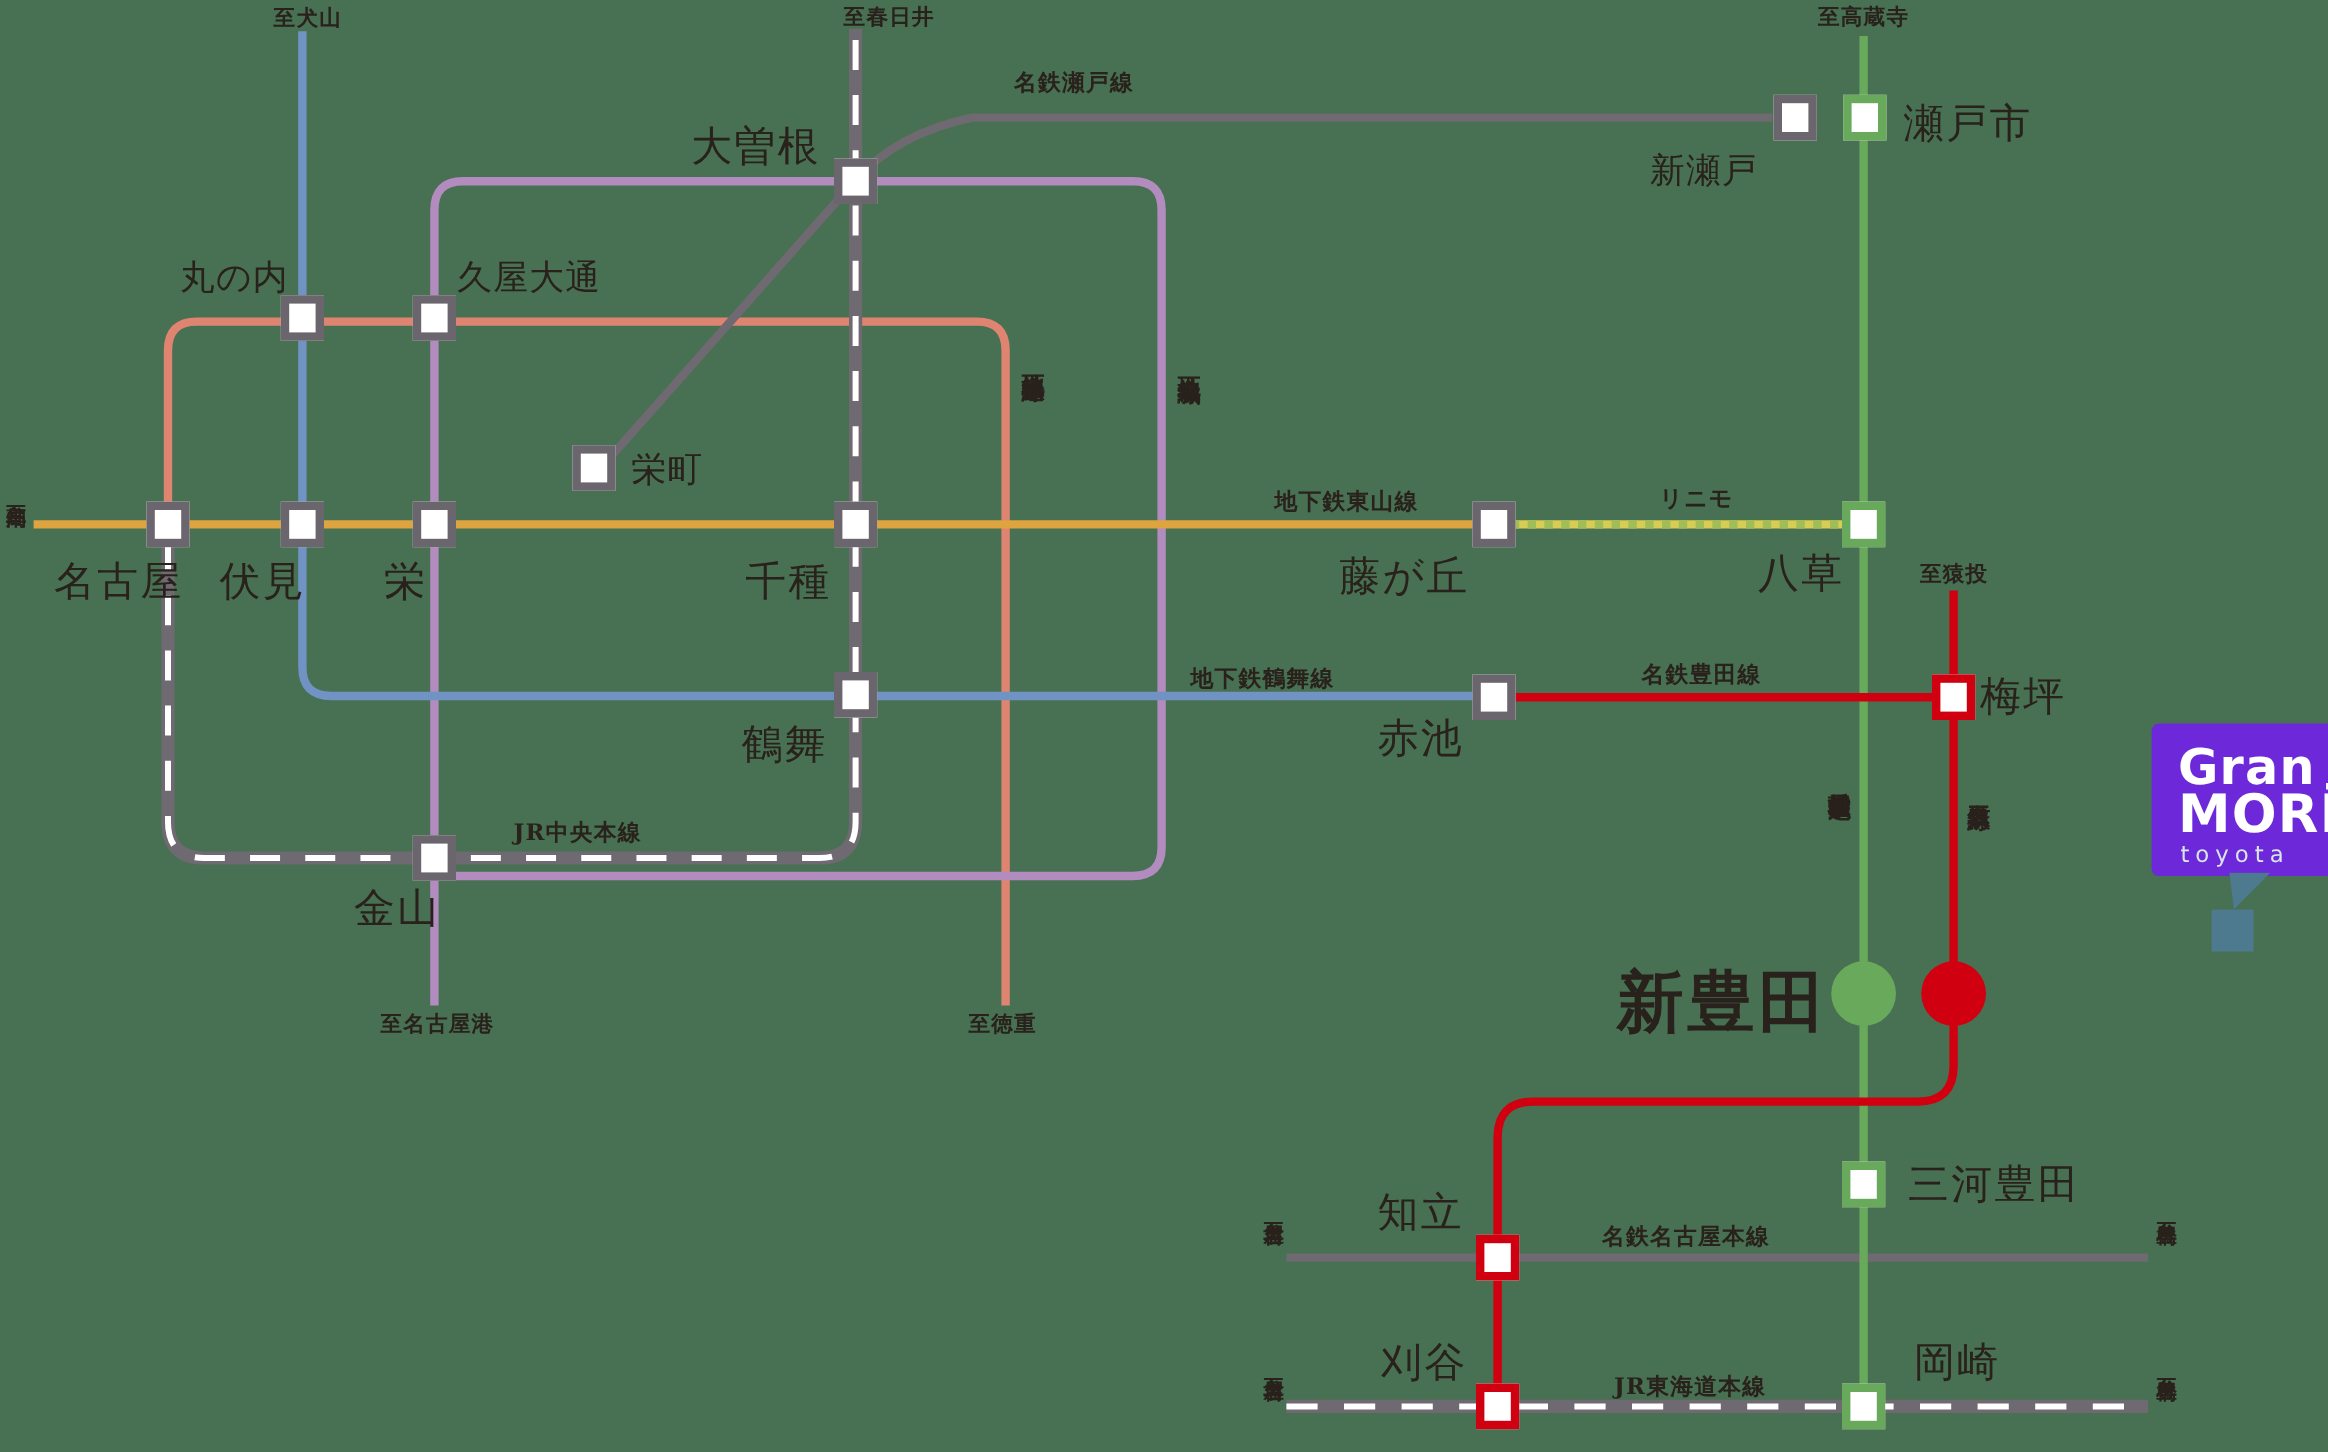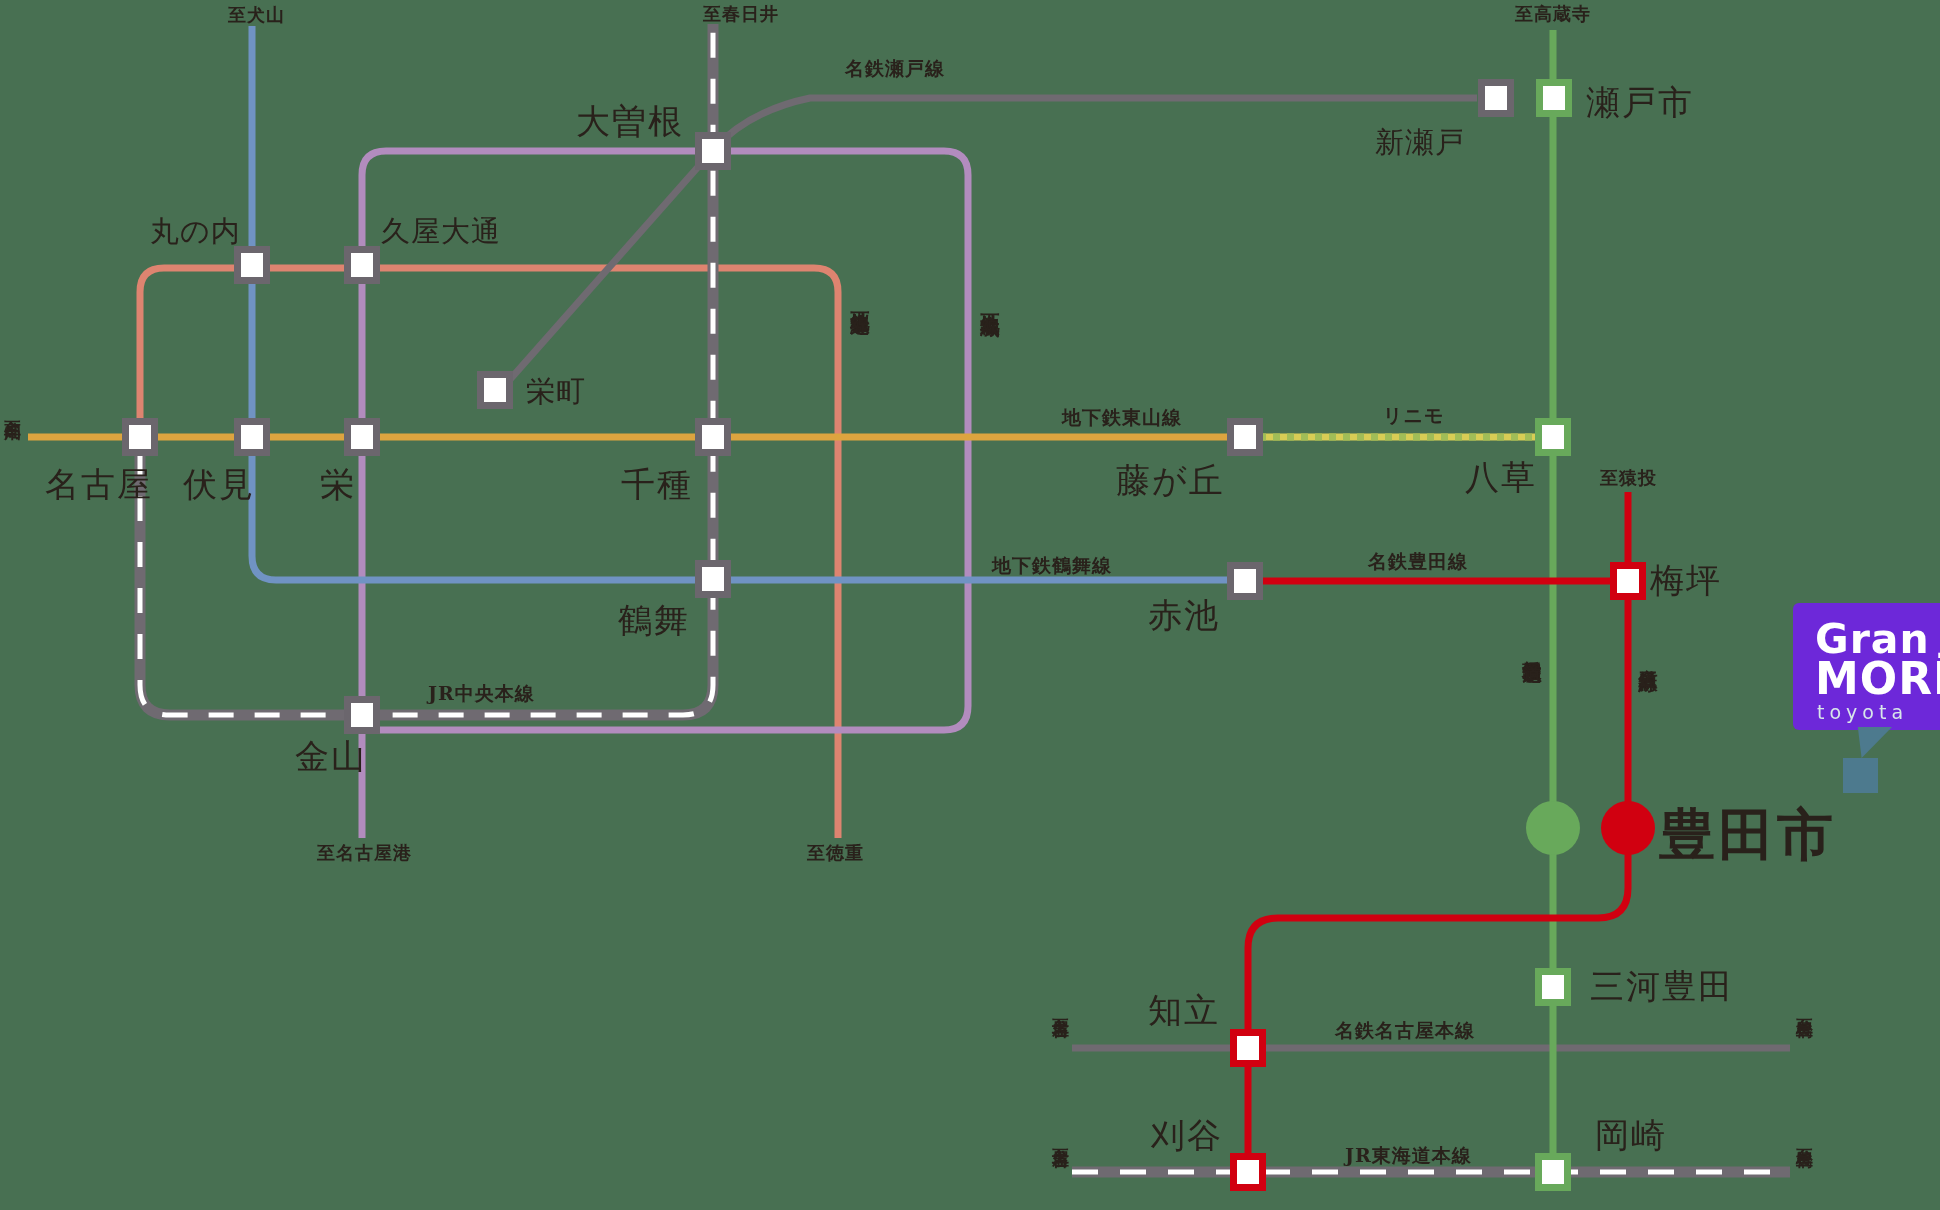--- a/index.html
+++ b/index.html
@@ -95,21 +95,21 @@
   <div class="lbl-md" style="left:526px;top:372px;">栄町</div>
   <div class="lbl" style="left:576px;top:99px;">大曽根</div>
   <div class="lbl" style="left:618px;top:598px;">鶴舞</div>
   <div class="lbl" style="left:295px;top:734px;">金山</div>
   <div class="lbl" style="left:1116px;top:458px;">藤が丘</div>
   <div class="lbl" style="left:1148px;top:593px;">赤池</div>
   <div class="lbl" style="left:1465px;top:455px;">八草</div>
   <div class="lbl-md" style="left:1375px;top:123px;">新瀬戸</div>
   <div class="lbl" style="left:1586px;top:80px;">瀬戸市</div>
   <div class="lbl" style="left:1650px;top:558px;">梅坪</div>
-  <div class="lbl-lg" style="left:1659px;top:798px;">豊田市</div>
+  <div class="lbl-lg" style="left:1347px;top:798px;">新豊田</div>
   <div class="lbl" style="left:1590px;top:964px;text-align:right;">三河豊田</div>
   <div class="lbl" style="left:1148px;top:988px;">知立</div>
   <div class="lbl" style="left:1151px;top:1113px;text-align:center;">刈谷</div>
   <div class="lbl" style="left:1595px;top:1113px;">岡崎</div>
 
   <div class="lbl-sm" style="left:845px;top:56px;">名鉄瀬戸線</div>
   <div class="lbl-sm" style="left:1028px;top:405px;margin-left:34px;">地下鉄東山線</div>
   <div class="lbl-sm" style="left:1383px;top:403px;">リニモ</div>
   <div class="lbl-sm" style="left:992px;top:553px;text-align:right;">地下鉄鶴舞線</div>
   <div class="lbl-sm" style="left:1368px;top:549px;">名鉄豊田線</div>

